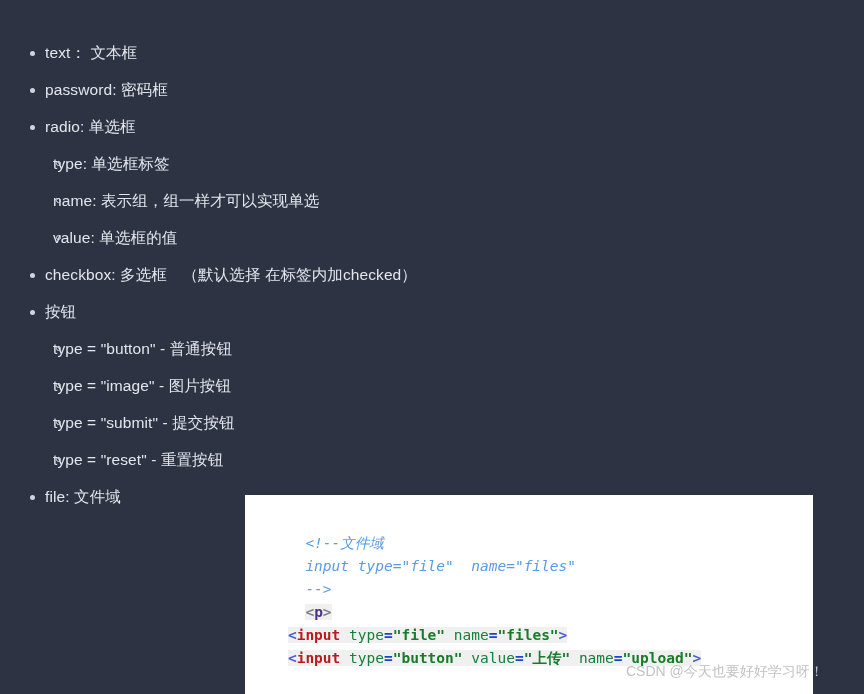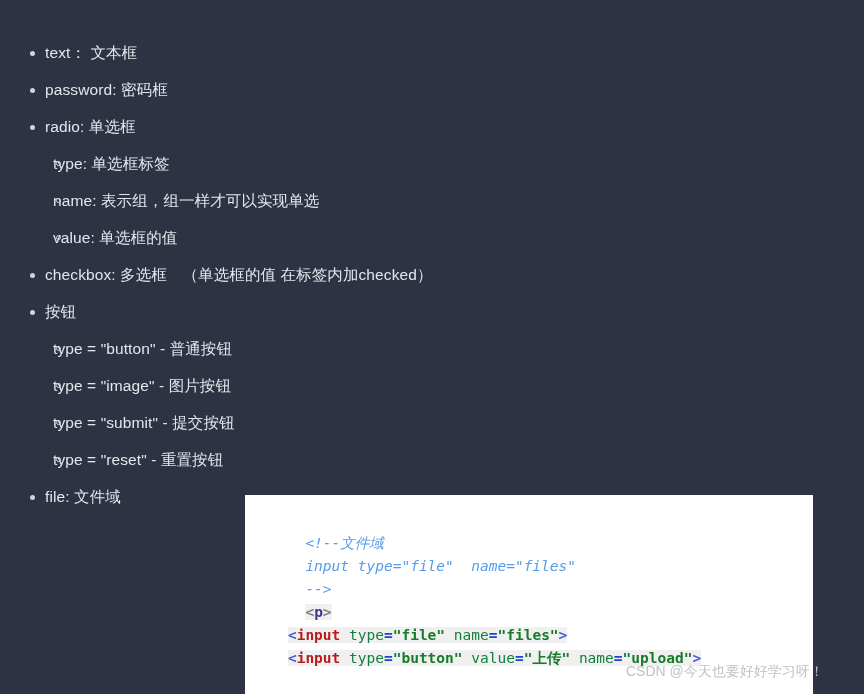--- a/index.html
+++ b/index.html
@@ -184,21 +184,21 @@
         </li>
         <li class="subitem">
           <span class="bullet-circle"></span>
           <span class="txt">value: 单选框的值</span>
         </li>
       </ul>
     </li>
 
     <li class="item">
       <span class="bullet-disc"></span>
-      <span class="txt">checkbox: 多选框　（单选框的值 在标签内加checked）</span>
+      <span class="txt">checkbox: 多选框　（默认选择 在标签内加checked）</span>
     </li>
 
     <li class="item">
       <span class="bullet-disc"></span>
       <span class="txt">按钮</span>
     </li>
 
     <li>
       <ul class="level2">
         <li class="subitem">

